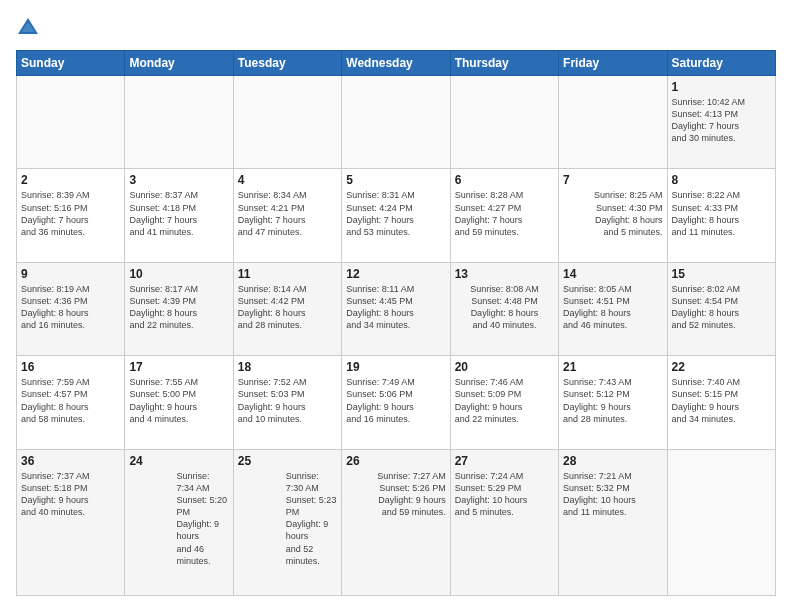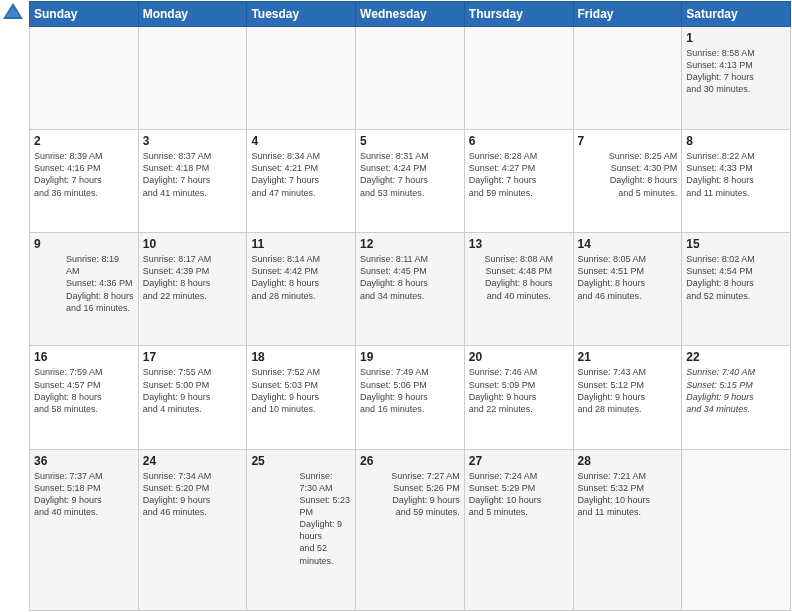--- a/index.html
+++ b/index.html
@@ -6,23 +6,23 @@
     body {
       font-family: Arial, sans-serif;
       background: #fff;
       width: 792px;
       height: 612px;
       overflow: hidden;
     }
     .page {
       width: 792px;
       height: 612px;
-      padding: 1px;
+      padding: 16px;
       display: flex;
-      flex-direction: row;
+      flex-direction: column;
     }
     .header {
       display: flex;
       justify-content: space-between;
       align-items: flex-start;
       margin-bottom: 10px;
     }
     .logo {
       display: flex;
       align-items: center;
@@ -137,31 +137,31 @@
     <tbody id="calendar-body">
         <tr class="row-shade">
           <td class="empty-cell"></td>
           <td class="empty-cell"></td>
           <td class="empty-cell"></td>
           <td class="empty-cell"></td>
           <td class="empty-cell"></td>
           <td class="empty-cell"></td>
           <td>
             <span class="day-num">1</span>
-            <div class="day-info" style="white-space: pre-line;">Sunrise: 8:58 AM
+            <div class="day-info" style="white-space: pre-line;">Sunrise: 10:42 AM
 Sunset: 4:13 PM
 Daylight: 7 hours
 and 30 minutes.</div>
           </td>
         </tr>
         <tr>
           <td>
             <span class="day-num">2</span>
             <div class="day-info" style="white-space: pre-line;">Sunrise: 8:39 AM
-Sunset: 4:16 PM
+Sunset: 5:16 PM
 Daylight: 7 hours
 and 36 minutes.</div>
           </td>
           <td>
             <span class="day-num">3</span>
             <div class="day-info" style="white-space: pre-line;">Sunrise: 8:37 AM
 Sunset: 4:18 PM
 Daylight: 7 hours
 and 41 minutes.</div>
           </td>
@@ -197,21 +197,21 @@
             <span class="day-num">8</span>
             <div class="day-info" style="white-space: pre-line;">Sunrise: 8:22 AM
 Sunset: 4:33 PM
 Daylight: 8 hours
 and 11 minutes.</div>
           </td>
         </tr>
         <tr class="row-shade">
           <td>
             <span class="day-num">9</span>
-            <div class="day-info" style="white-space: pre-line; margin-left: 32px;">Sunrise: 8:19 AM
+            <div class="day-info" style="white-space: pre-line;">Sunrise: 8:19 AM
 Sunset: 4:36 PM
 Daylight: 8 hours
 and 16 minutes.</div>
           </td>
           <td>
             <span class="day-num">10</span>
             <div class="day-info" style="white-space: pre-line;">Sunrise: 8:17 AM
 Sunset: 4:39 PM
 Daylight: 8 hours
 and 22 minutes.</div>
@@ -290,37 +290,37 @@
           </td>
           <td>
             <span class="day-num">21</span>
             <div class="day-info" style="white-space: pre-line;">Sunrise: 7:43 AM
 Sunset: 5:12 PM
 Daylight: 9 hours
 and 28 minutes.</div>
           </td>
           <td>
             <span class="day-num">22</span>
-            <div class="day-info" style="white-space: pre-line; font-style: italic;">Sunrise: 7:40 AM
+            <div class="day-info" style="white-space: pre-line;">Sunrise: 7:40 AM
 Sunset: 5:15 PM
 Daylight: 9 hours
 and 34 minutes.</div>
           </td>
         </tr>
         <tr class="row-shade">
           <td>
             <span class="day-num">36</span>
             <div class="day-info" style="white-space: pre-line;">Sunrise: 7:37 AM
 Sunset: 5:18 PM
 Daylight: 9 hours
 and 40 minutes.</div>
           </td>
           <td>
             <span class="day-num">24</span>
-            <div class="day-info" style="white-space: pre-line;">Sunrise: 7:34 AM
+            <div class="day-info" style="white-space: pre-line; margin-left: 47px;">Sunrise: 7:34 AM
 Sunset: 5:20 PM
 Daylight: 9 hours
 and 46 minutes.</div>
           </td>
           <td>
             <span class="day-num">25</span>
             <div class="day-info" style="white-space: pre-line; margin-left: 48px;">Sunrise: 7:30 AM
 Sunset: 5:23 PM
 Daylight: 9 hours
 and 52 minutes.</div>

